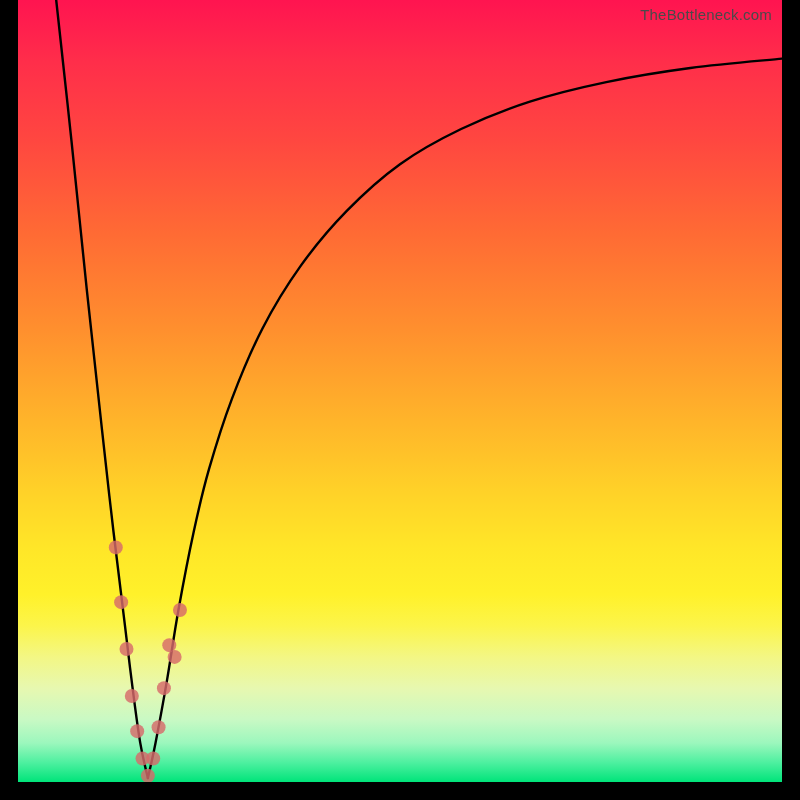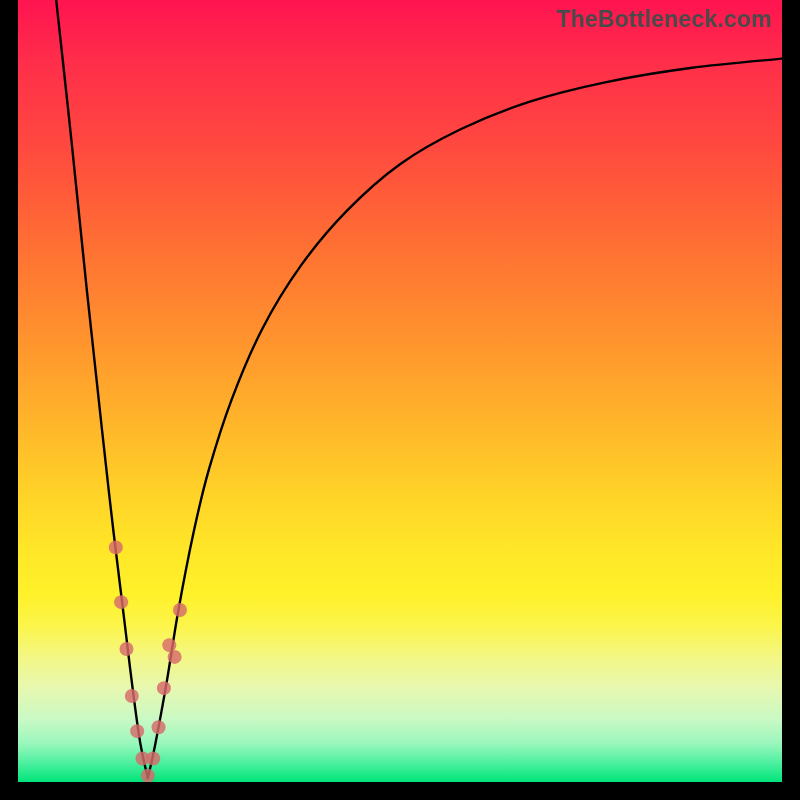--- a/index.html
+++ b/index.html
@@ -40,22 +40,22 @@
       #9cf7bd 95%,
       #4ef0a0 97.5%,
       #00e47a 100%
     );
   }
   .watermark {
     position: absolute;
     top: 6px;
     right: 10px;
     color: #4a4a4a;
-    font-size: 23px;
-    font-weight: 700;
+    font-size: 15px;
+    font-weight: 400;
     letter-spacing: 0.2px;
     user-select: none;
   }
   svg.curves {
     position: absolute;
     left: 0;
     top: 0;
     width: 764px;
     height: 782px;
   }

